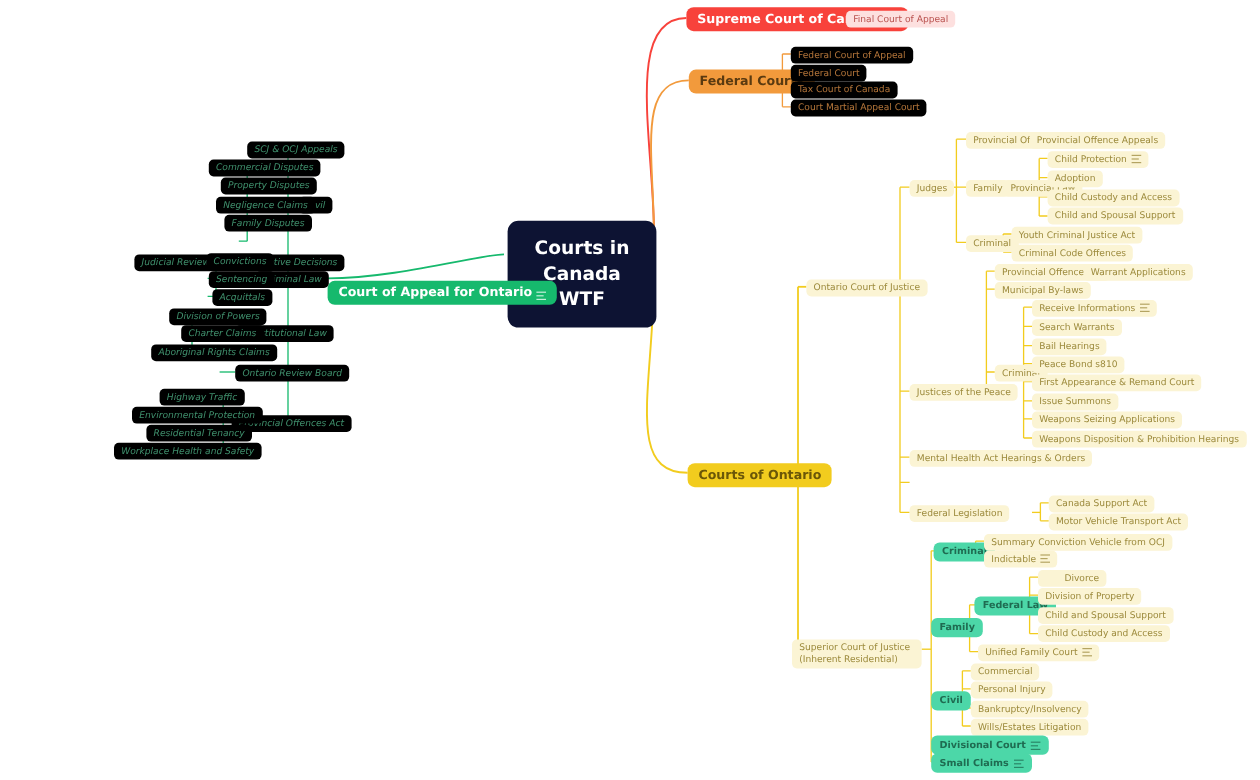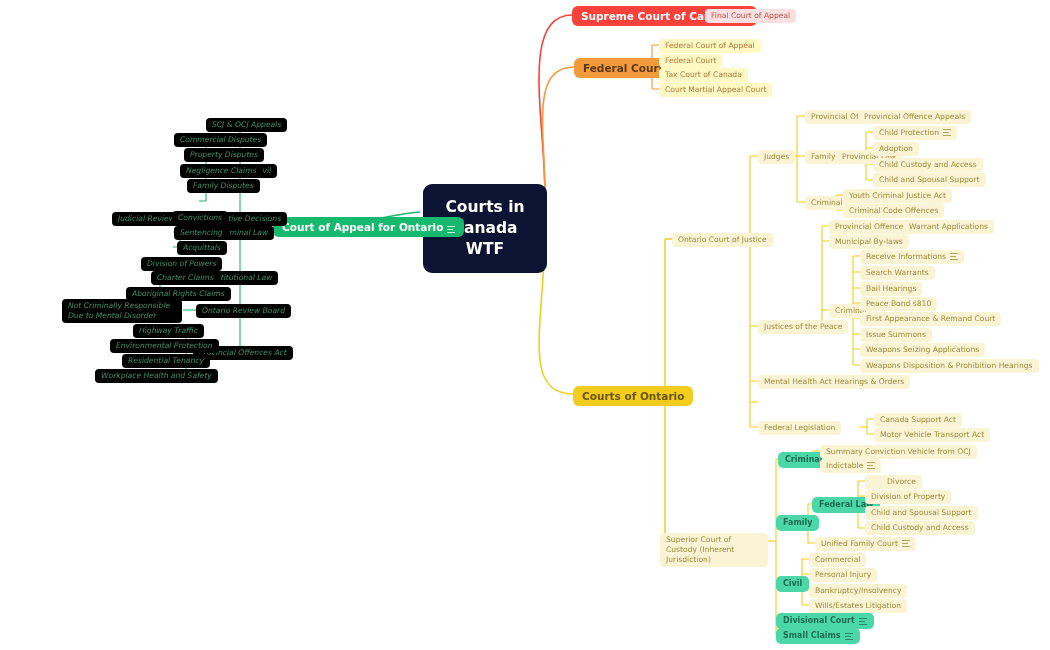--- a/index.html
+++ b/index.html
@@ -24,21 +24,21 @@
   .l1.green{background:#16b96d;color:#ffffff;}
   .l1.yellow{background:#f2cc1e;color:#6b5708;}
 
   
   .pill{border-radius:4px;padding:2px 6px;font-size:7.6px;line-height:1.3;}
   .pill.pink{background:#fde0df;color:#b9524f;}
   .pill.cream{background:#fbf4d4;color:#9c8a3c;}
   .pill.mint{background:#000000;color:#3f8f6c;font-style:italic;}
   .pill.tealbadge{background:#4cd7a8;color:#1f6b51;font-weight:700;
                   border-radius:5px;padding:3px 7px;font-size:8px;}
-  .pill.orangepill{background:#fef9c3;color:#b5763a;}
+  .pill.orangepill{background:#000000;color:#b5763a;}
 
   
   .cicon{display:inline-block;width:8px;height:7px;flex:none;position:relative;}
   .cicon i{position:absolute;left:0;height:1px;background:currentColor;
            display:block;opacity:.75;}
   .cicon i:nth-child(1){top:0;width:8px;}
   .cicon i:nth-child(2){top:3px;width:6px;}
   .cicon i:nth-child(3){top:6px;width:8px;}
   .cicon.big{width:11px;height:9px;}
   .cicon.big i:nth-child(1){top:0;width:11px;height:1.4px;}
@@ -180,21 +180,21 @@
 <div class="node pill orangepill" style="left:659px;top:54px;">
   <span class="txt">Federal Court</span>
     </div>
 <div class="node pill orangepill" style="left:659px;top:68px;">
   <span class="txt">Tax Court of Canada</span>
     </div>
 <div class="node pill orangepill" style="left:659px;top:83px;">
   <span class="txt">Court Martial Appeal Court</span>
     </div>
 
-<div class="node l1 green" style="left:273px;top:217px;align-items:flex-end;">
+<div class="node l1 green" style="left:273px;top:234px;align-items:flex-end;">
   <span class="txt">Court of Appeal for Ontario</span>
   <span class="cicon">
         <i></i>
         <i></i>
         <i></i>
       </span>
 </div>
 
 <div class="node pill mint" style="left:206px;top:118px;">
   <span class="txt">SCJ &amp; OCJ Appeals</span>
@@ -241,23 +241,20 @@
 <div class="node pill mint" style="left:151px;top:271px;">
   <span class="txt">Charter Claims</span>
     </div>
 <div class="node pill mint" style="left:126px;top:287px;">
   <span class="txt">Aboriginal Rights Claims</span>
     </div>
 
 <div class="node pill mint" style="left:196px;top:304px;">
   <span class="txt">Ontario Review Board</span>
     </div>
-<div class="node pill mint wrap" style="left:62px;top:299px;width:120px;">
-  <span class="txt">Not Criminally Responsible Due to Mental Disorder</span>
-    </div>
 
 <div class="node pill mint" style="left:193px;top:346px;">
   <span class="txt">Provincial Offences Act</span>
     </div>
 <div class="node pill mint" style="left:133px;top:324px;">
   <span class="txt">Highway Traffic</span>
     </div>
 <div class="node pill mint" style="left:110px;top:339px;">
   <span class="txt">Environmental Protection</span>
     </div>
@@ -385,21 +382,21 @@
   <span class="txt">Federal Legislation</span>
     </div>
 <div class="node pill cream" style="left:874px;top:413px;">
   <span class="txt">Canada Support Act</span>
     </div>
 <div class="node pill cream" style="left:874px;top:428px;">
   <span class="txt">Motor Vehicle Transport Act</span>
     </div>
 
 <div class="node pill cream wrap" style="left:660px;top:533px;width:108px;">
-  <span class="txt">Superior Court of Custody  (Inherent Jurisdiction)</span>
+  <span class="txt">Superior Court of Justice  (Inherent Residential)</span>
     </div>
 
 <div class="node pill tealbadge" style="left:778px;top:452px;">
   <span class="txt">Criminal</span>
     </div>
 <div class="node pill cream" style="left:820px;top:445px;">
   <span class="txt">Summary Conviction Vehicle from OCJ</span>
     </div>
 <div class="node pill cream" style="left:820px;top:459px;">
   <span class="txt">Indictable</span>

